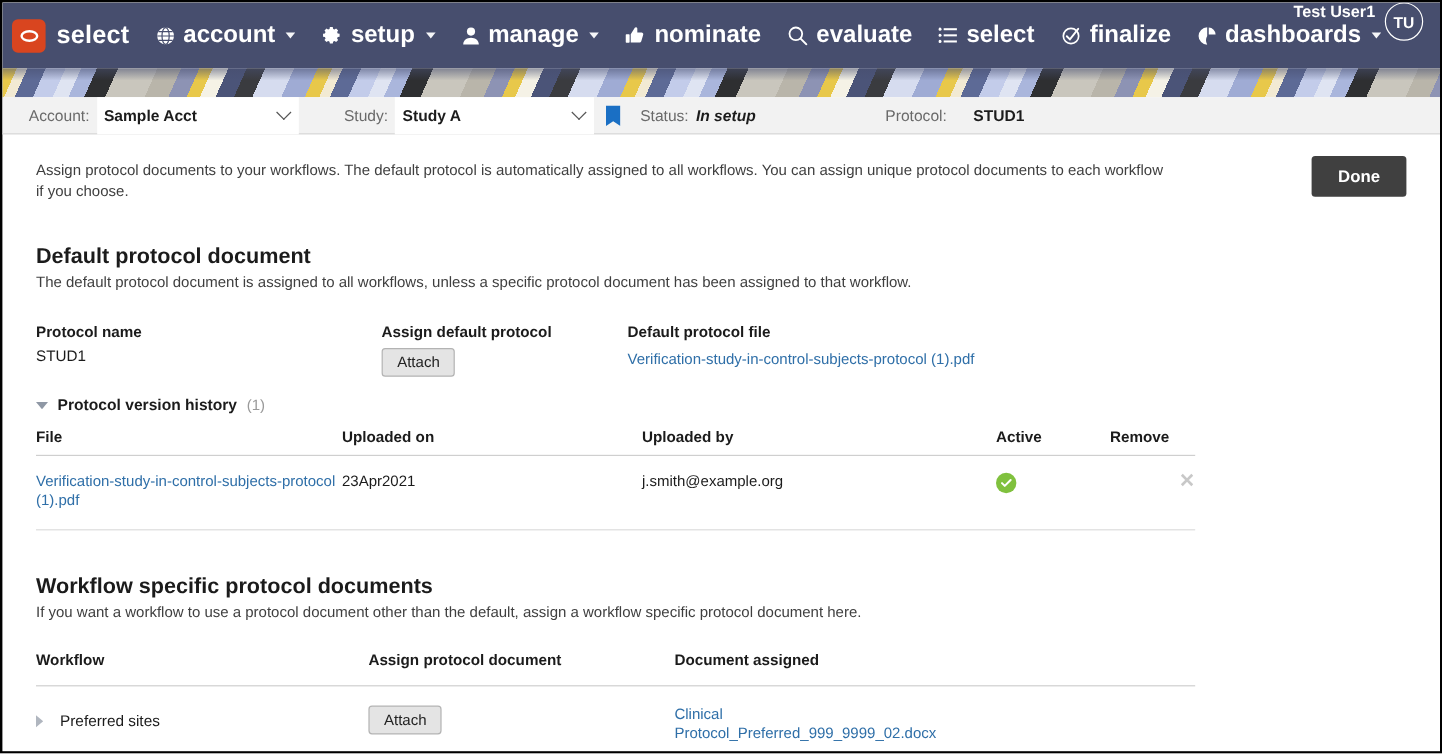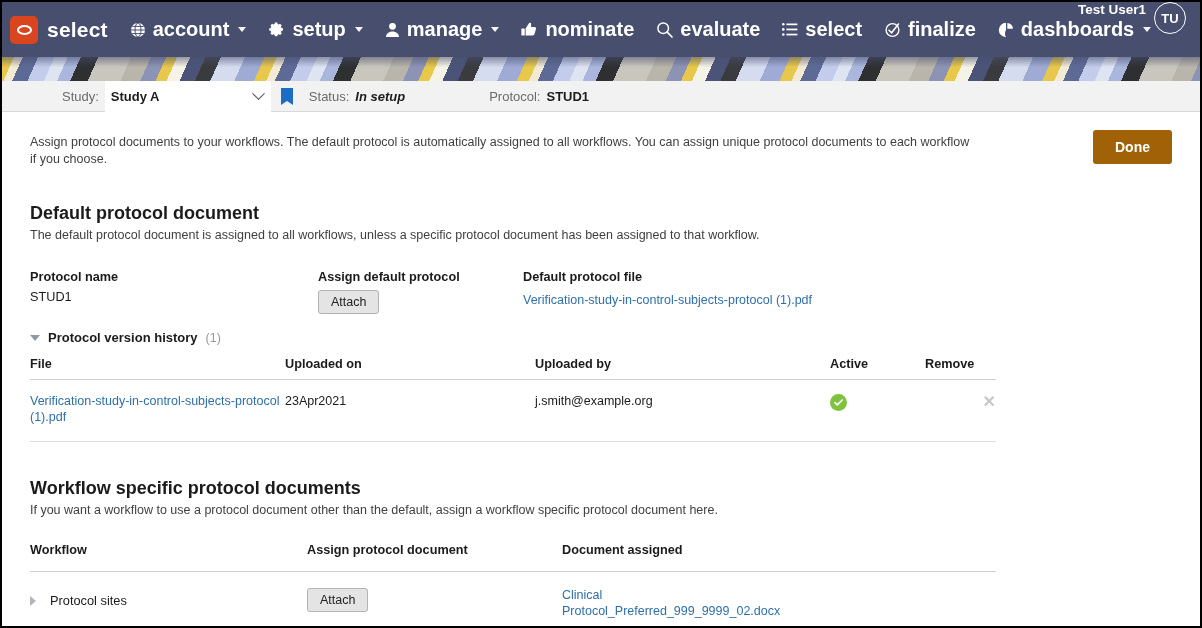--- a/index.html
+++ b/index.html
@@ -117,35 +117,35 @@
   }
   .ctx-select.study { min-width: 166px; }
   .chev {
     width: 9px; height: 9px;
     border-right: 1.7px solid #555;
     border-bottom: 1.7px solid #555;
     transform: rotate(45deg) translate(-2px,-2px);
   }
   .bookmark { width: 12px; height: 17px; margin: 0 16px 0 10px; cursor: pointer; }
   .gap-l { margin-left: 38px; }
-  .gap-xl { margin-left: 84px; }
+  .gap-xl { margin-left: 108px; gap: 16px; }
 
   
   .content { padding: 22px 28px 0 28px; position: relative; }
   h1.title {
     font-size: 21px; color: #1b1b1b; font-weight: bold;
     letter-spacing: .1px; margin-bottom: 6px;
   }
   .subtitle {
     font-size: 12.5px; color: #3f3f3f; line-height: 1.32;
     max-width: 940px;
   }
   .btn-done {
     position: absolute; right: 28px; top: 18px;
-    background: #a16207; color: #fff;
+    background: #404040; color: #fff;
     font-size: 14px; font-weight: bold;
     border: none; border-radius: 3px;
     padding: 9px 22px; cursor: pointer;
   }
 
   h2.sec {
     font-size: 18px; color: #1b1b1b; font-weight: bold;
     margin-top: 36px; margin-bottom: 4px;
   }
   .sec-desc { font-size: 12.5px; color: #3f3f3f; }
@@ -330,20 +330,27 @@
     <div class="nav-right">
       <div class="user-name">Test User1</div>
       <div class="avatar">TU</div>
     </div>
   </div>
 
   <div class="band"></div>
 
   <div class="ctxbar">
 
+    <div class="ctx-group">
+      <span class="ctx-label">Account:</span>
+      <div class="ctx-select">
+        <span class="ctx-value">Sample Acct</span>
+        <span class="chev"></span>
+      </div>
+    </div>
 
     <div class="ctx-group gap-l">
       <span class="ctx-label">Study:</span>
       <div class="ctx-select study">
         <span class="ctx-value">Study A</span>
         <span class="chev"></span>
       </div>
     </div>
 
     <span class="bookmark">
@@ -429,21 +436,21 @@
 
     <div class="wf-cols">
       <div class="wf-a col-head">Workflow</div>
       <div class="wf-b col-head">Assign protocol document</div>
       <div class="wf-c col-head">Document assigned</div>
     </div>
 
     <div class="wf-row">
       <div class="wf-left">
         <span class="tri-right"></span>
-        <span class="wf-name">Protocol sites</span>
+        <span class="wf-name">Preferred sites</span>
       </div>
       <div class="wf-b">
         <button class="btn-attach">Attach</button>
       </div>
       <div class="wf-c">
         <a class="link">
           <span>Clinical</span><br>
           <span>Protocol_Preferred_999_9999_02.docx</span>
         </a>
       </div>

